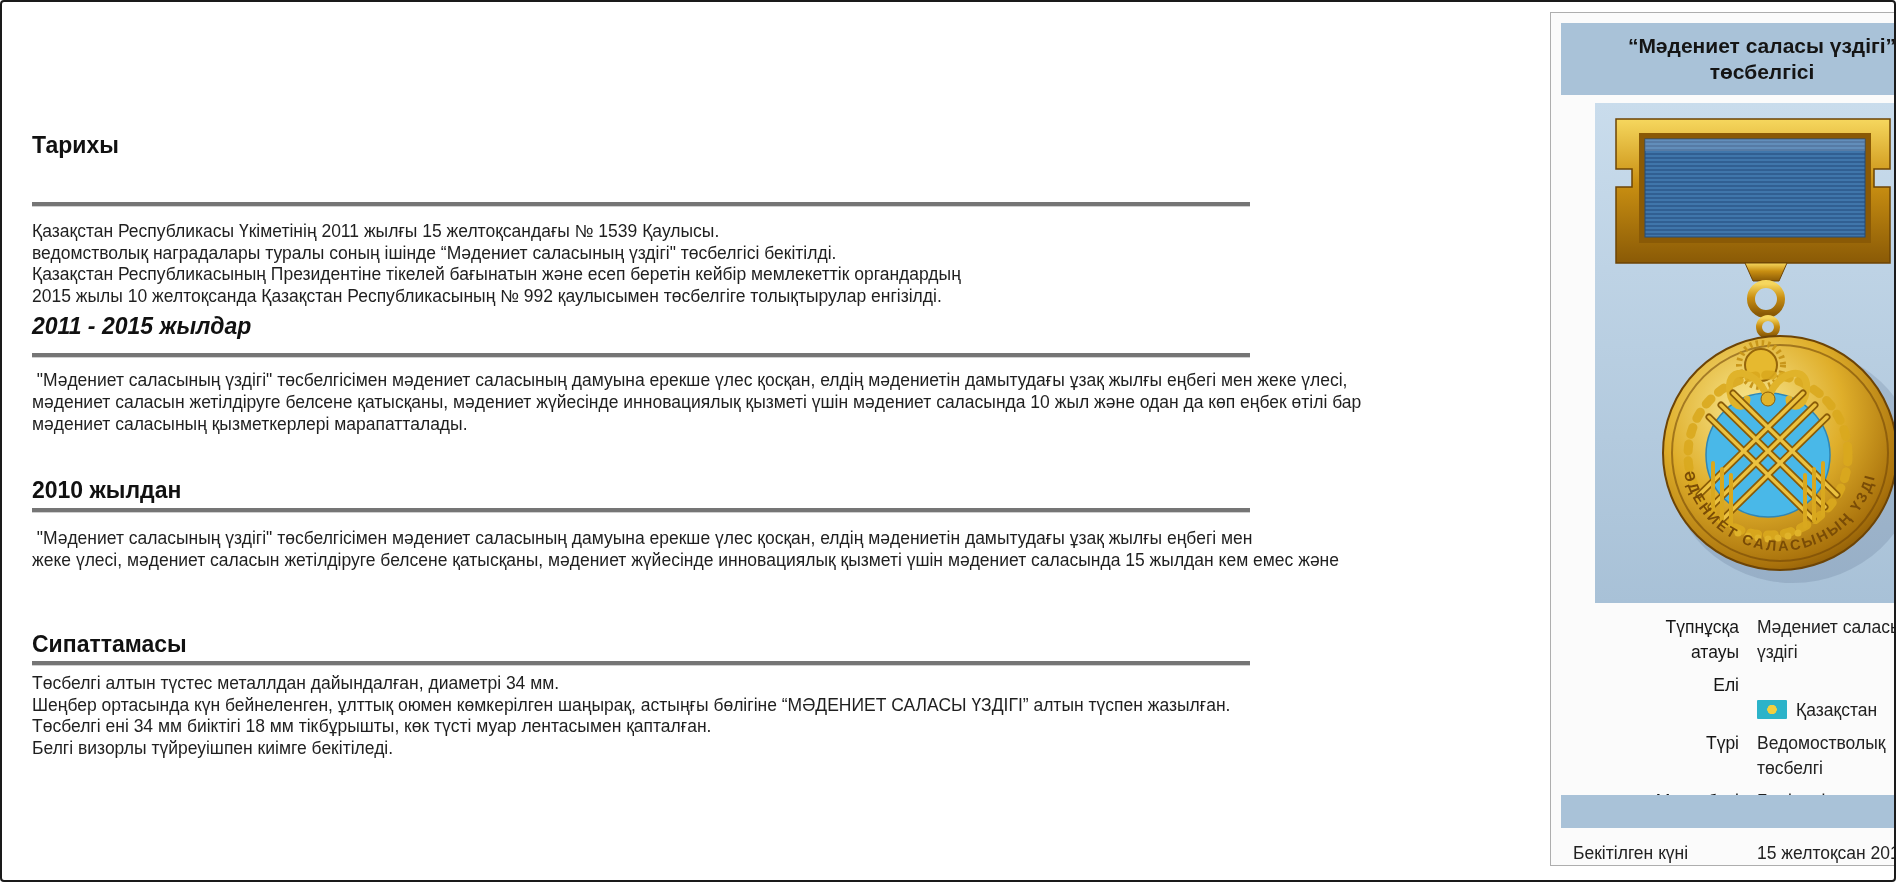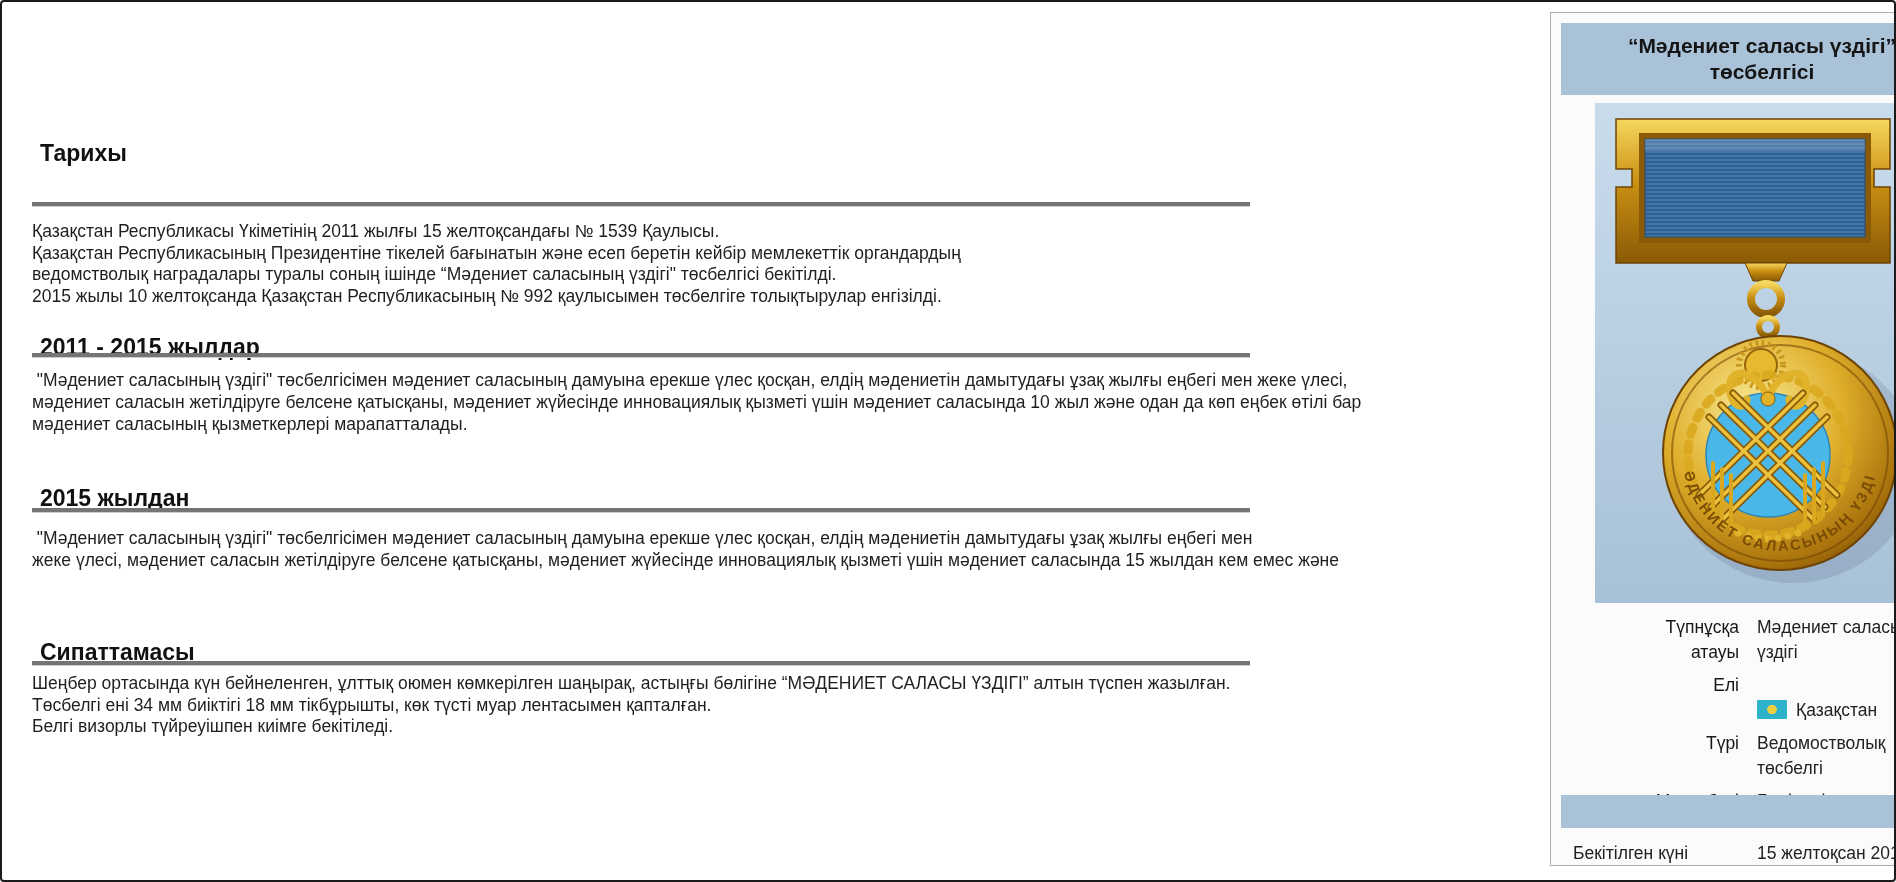--- a/index.html
+++ b/index.html
@@ -2,26 +2,26 @@
 <html><head>
 <meta charset="utf-8">
 <style>
   html,body{margin:0;padding:0;background:#fff;}
   .page{
     position:relative;width:1896px;height:882px;box-sizing:border-box;
     background:#ffffff;border:2px solid #1a1a1a;border-radius:4px;overflow:hidden;
     font-family:"Liberation Sans", sans-serif;color:#1c1c1c;
   }
   
-  .sec-heading{position:absolute;left:30px;margin:8px;font-size:23px;font-weight:700;color:#111;white-space:pre;}
+  .sec-heading{position:absolute;left:30px;margin:0;font-size:23px;font-weight:700;color:#111;white-space:pre;}
   .sec-rule{position:absolute;left:30px;width:1218px;height:4px;background:#757575;border-bottom:1px solid #cfcfcf;}
   .para{position:absolute;left:30px;width:1240px;font-size:17.5px;color:#1f1f1f;}
   .tline{white-space:pre;}
   #h1{top:130px;} #r1{top:200px;} #p1{top:219px;line-height:21.7px;}
-  #h2{top:324px;} #r2{top:351px;} #p2{top:367px;line-height:22px;}
+  #h2{top:311px;font-style:italic;} #r2{top:351px;} #p2{top:367px;line-height:22px;}
   #h3{top:475px;} #r3{top:506px;} #p3{top:526px;line-height:21.6px;}
   #h4{top:629px;} #r4{top:659px;} #p4{top:671px;line-height:21.5px;}
 
   
   .infobox{
     position:absolute;left:1548px;top:10px;width:422px;height:854px;box-sizing:border-box;
     background:#fbfbfb;border:1px solid #aeaeae;
   }
   .ib-title{
     position:absolute;left:10px;top:10px;width:402px;height:72px;box-sizing:border-box;
@@ -46,43 +46,44 @@
 <body>
 
 <div class="page" style="--band: #a9c2d8; --photo: #b7cee1; --flag: #2cb3c9; border-color: rgb(26, 26, 26);">
 
   <main>
 
     <h2 class="sec-heading" id="h1">Тарихы</h2>
     <div class="sec-rule" id="r1"></div>
     <div class="para" id="p1">
       <div class="tline">Қазақстан Республикасы Үкіметінің 2011 жылғы 15 желтоқсандағы № 1539 Қаулысы.</div>
+      <div class="tline">ведомстволық наградалары туралы соның ішінде “Мәдениет саласының үздігі" төсбелгісі бекітілді.</div>
       <div class="tline">Қазақстан Республикасының Президентіне тікелей бағынатын және есеп беретін кейбір мемлекеттік органдардың</div>
-      <div class="tline">ведомстволық наградалары туралы соның ішінде “Мәдениет саласының үздігі" төсбелгісі бекітілді.</div>
       <div class="tline">2015 жылы 10 желтоқсанда Қазақстан Республикасының № 992 қаулысымен төсбелгіге толықтырулар енгізілді.</div>
     </div>
 
     <h2 class="sec-heading" id="h2">2011 - 2015 жылдар</h2>
     <div class="sec-rule" id="r2"></div>
     <div class="para" id="p2">
       <div class="tline"> "Мәдениет саласының үздігі" төсбелгісімен мәдениет саласының дамуына ерекше үлес қосқан, елдің мәдениетін дамытудағы ұзақ жылғы еңбегі мен жеке үлесі,</div>
       <div class="tline">мәдениет саласын жетілдіруге белсене қатысқаны, мәдениет жүйесінде инновациялық қызметі үшін мәдениет саласында 10 жыл және одан да көп еңбек өтілі бар</div>
       <div class="tline">мәдениет саласының қызметкерлері марапатталады.</div>
     </div>
 
-    <h2 class="sec-heading" id="h3">2015 жылдан</h2>
+    <h2 class="sec-heading" id="h3">2010 жылдан</h2>
     <div class="sec-rule" id="r3"></div>
     <div class="para" id="p3">
       <div class="tline"> "Мәдениет саласының үздігі" төсбелгісімен мәдениет саласының дамуына ерекше үлес қосқан, елдің мәдениетін дамытудағы ұзақ жылғы еңбегі мен</div>
       <div class="tline">жеке үлесі, мәдениет саласын жетілдіруге белсене қатысқаны, мәдениет жүйесінде инновациялық қызметі үшін мәдениет саласында 15 жылдан кем емес және</div>
     </div>
 
     <h2 class="sec-heading" id="h4">Сипаттамасы</h2>
     <div class="sec-rule" id="r4"></div>
     <div class="para" id="p4">
+      <div class="tline">Төсбелгі алтын түстес металлдан дайындалған, диаметрі 34 мм.</div>
       <div class="tline">Шеңбер ортасында күн бейнеленген, ұлттық оюмен көмкерілген шаңырақ, астыңғы бөлігіне “МӘДЕНИЕТ САЛАСЫ ҮЗДІГІ” алтын түспен жазылған.</div>
       <div class="tline">Төсбелгі ені 34 мм биіктігі 18 мм тікбұрышты, көк түсті муар лентасымен қапталған.</div>
       <div class="tline">Белгі визорлы түйреуішпен киімге бекітіледі.</div>
     </div>
   </main>
 
   <aside class="infobox">
 
     <div class="ib-title">“Мәдениет саласы үздігі”
 төсбелгісі</div>

